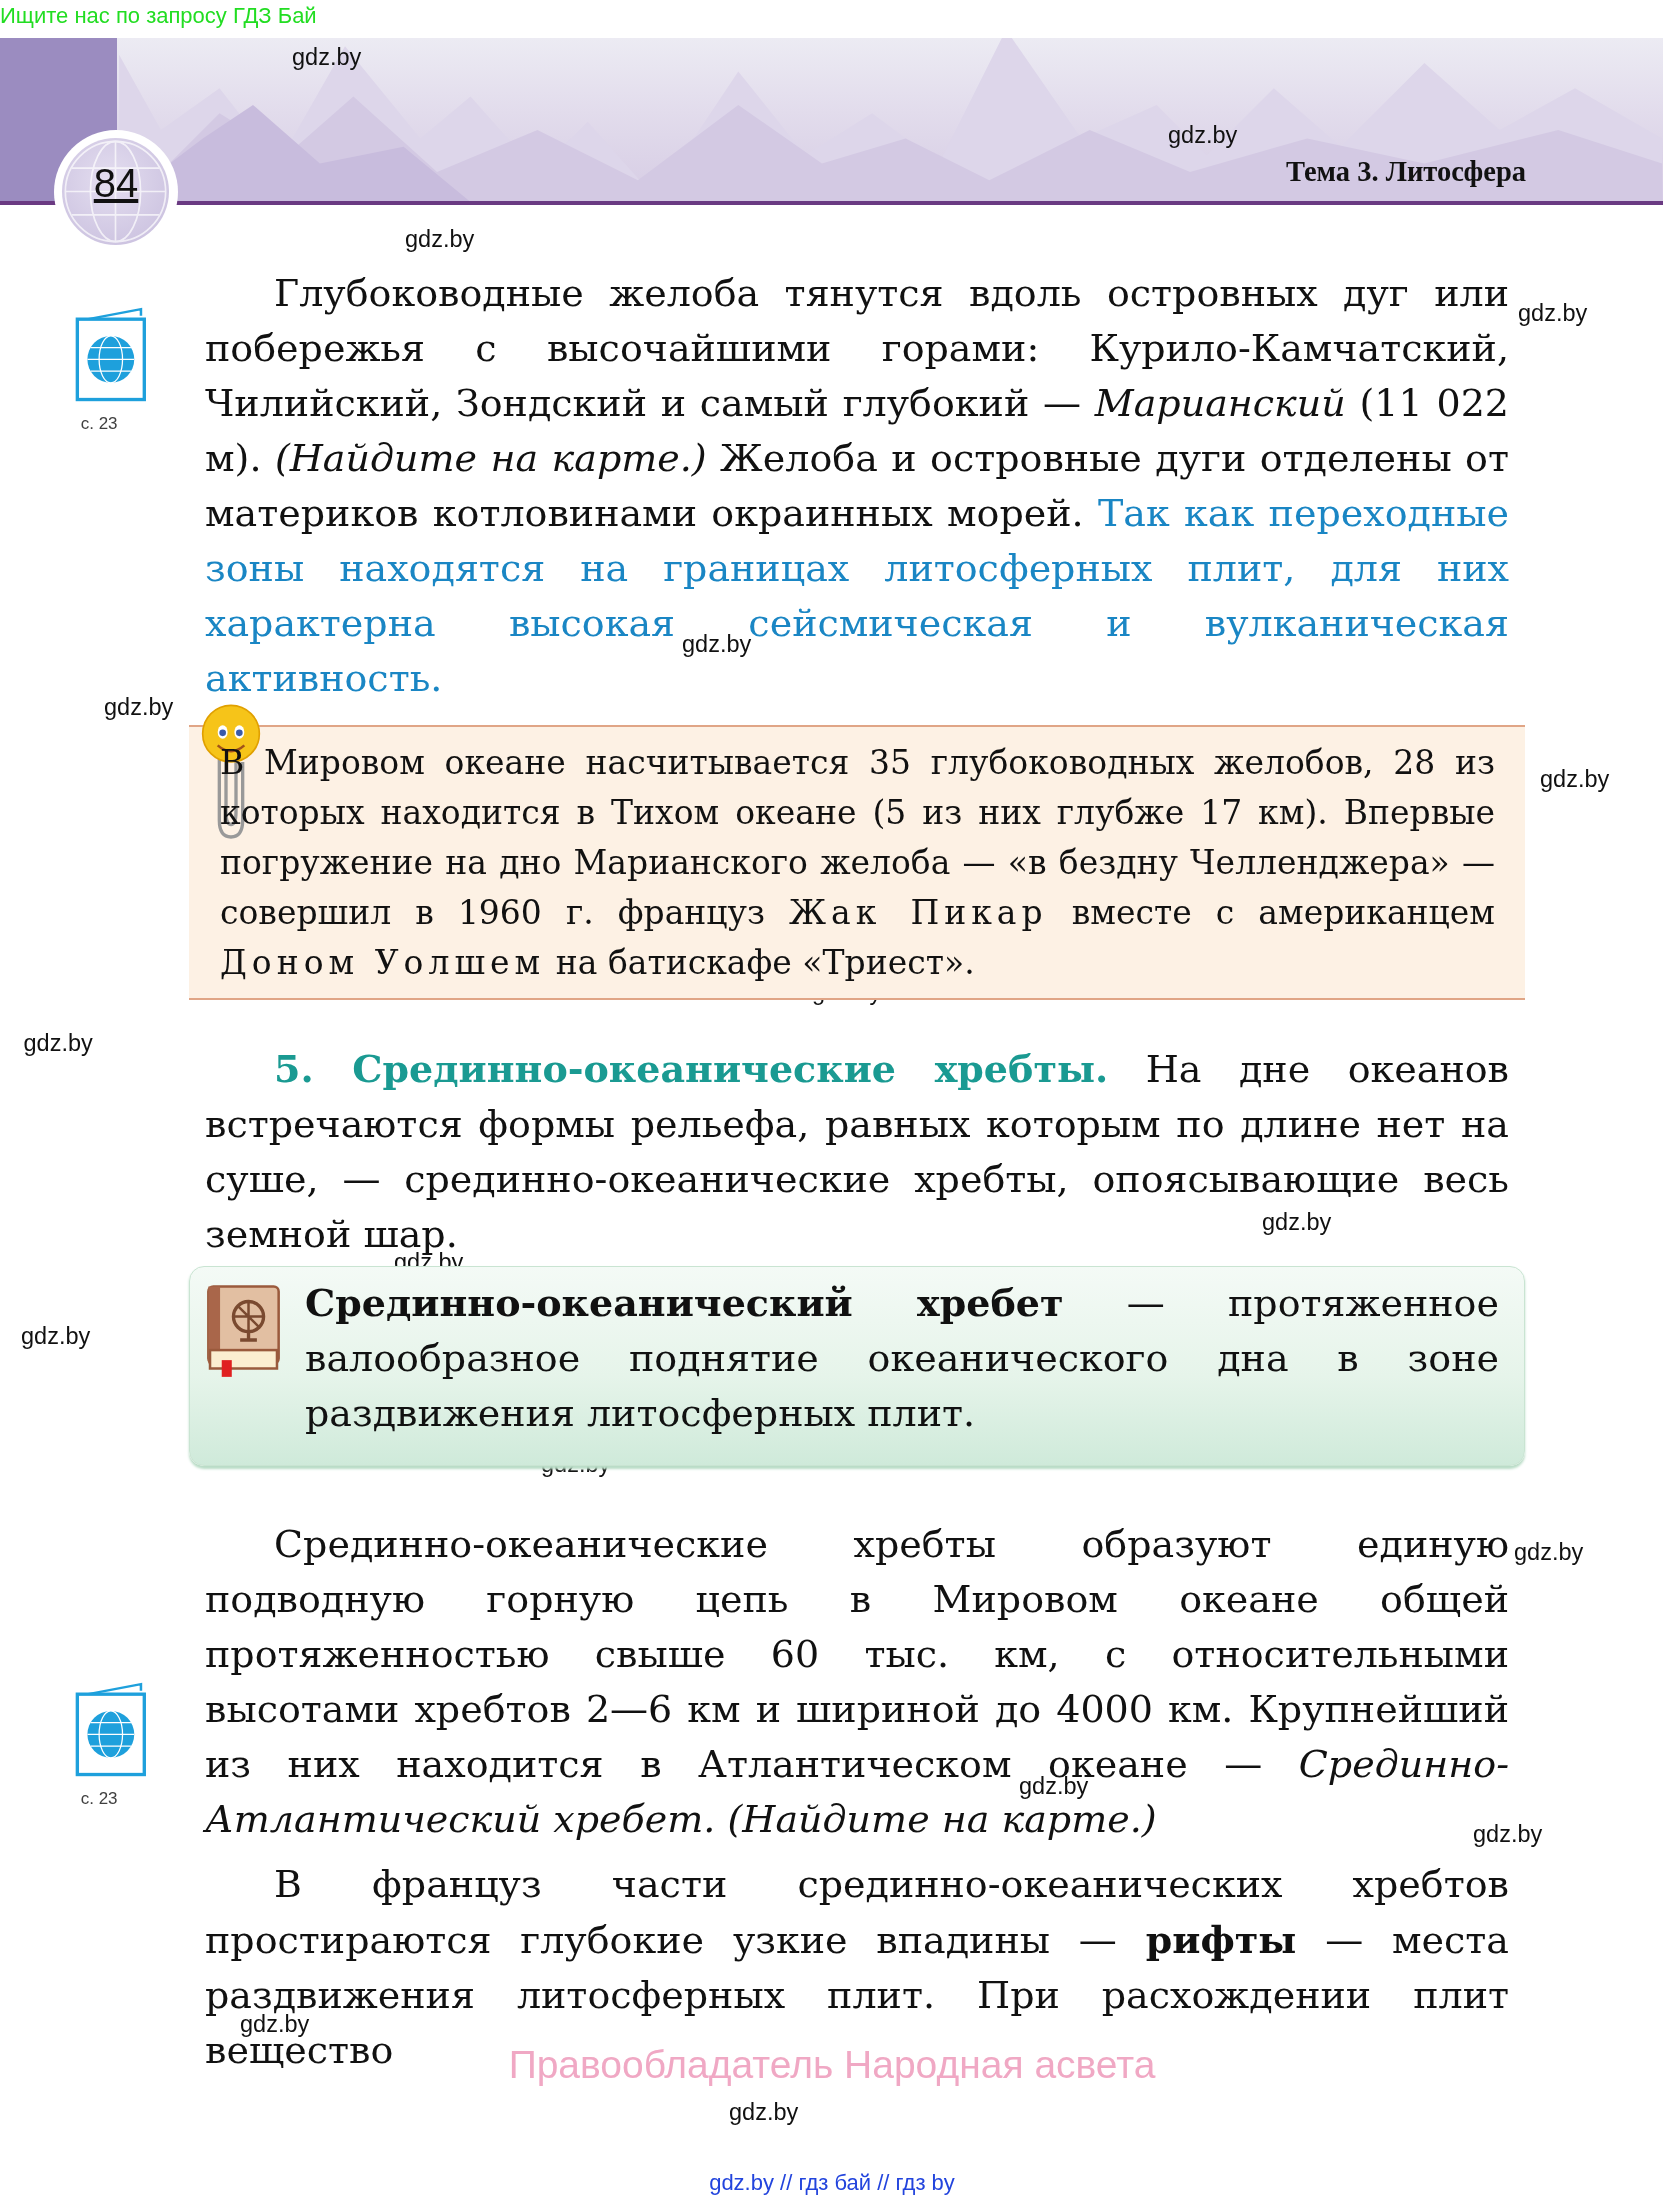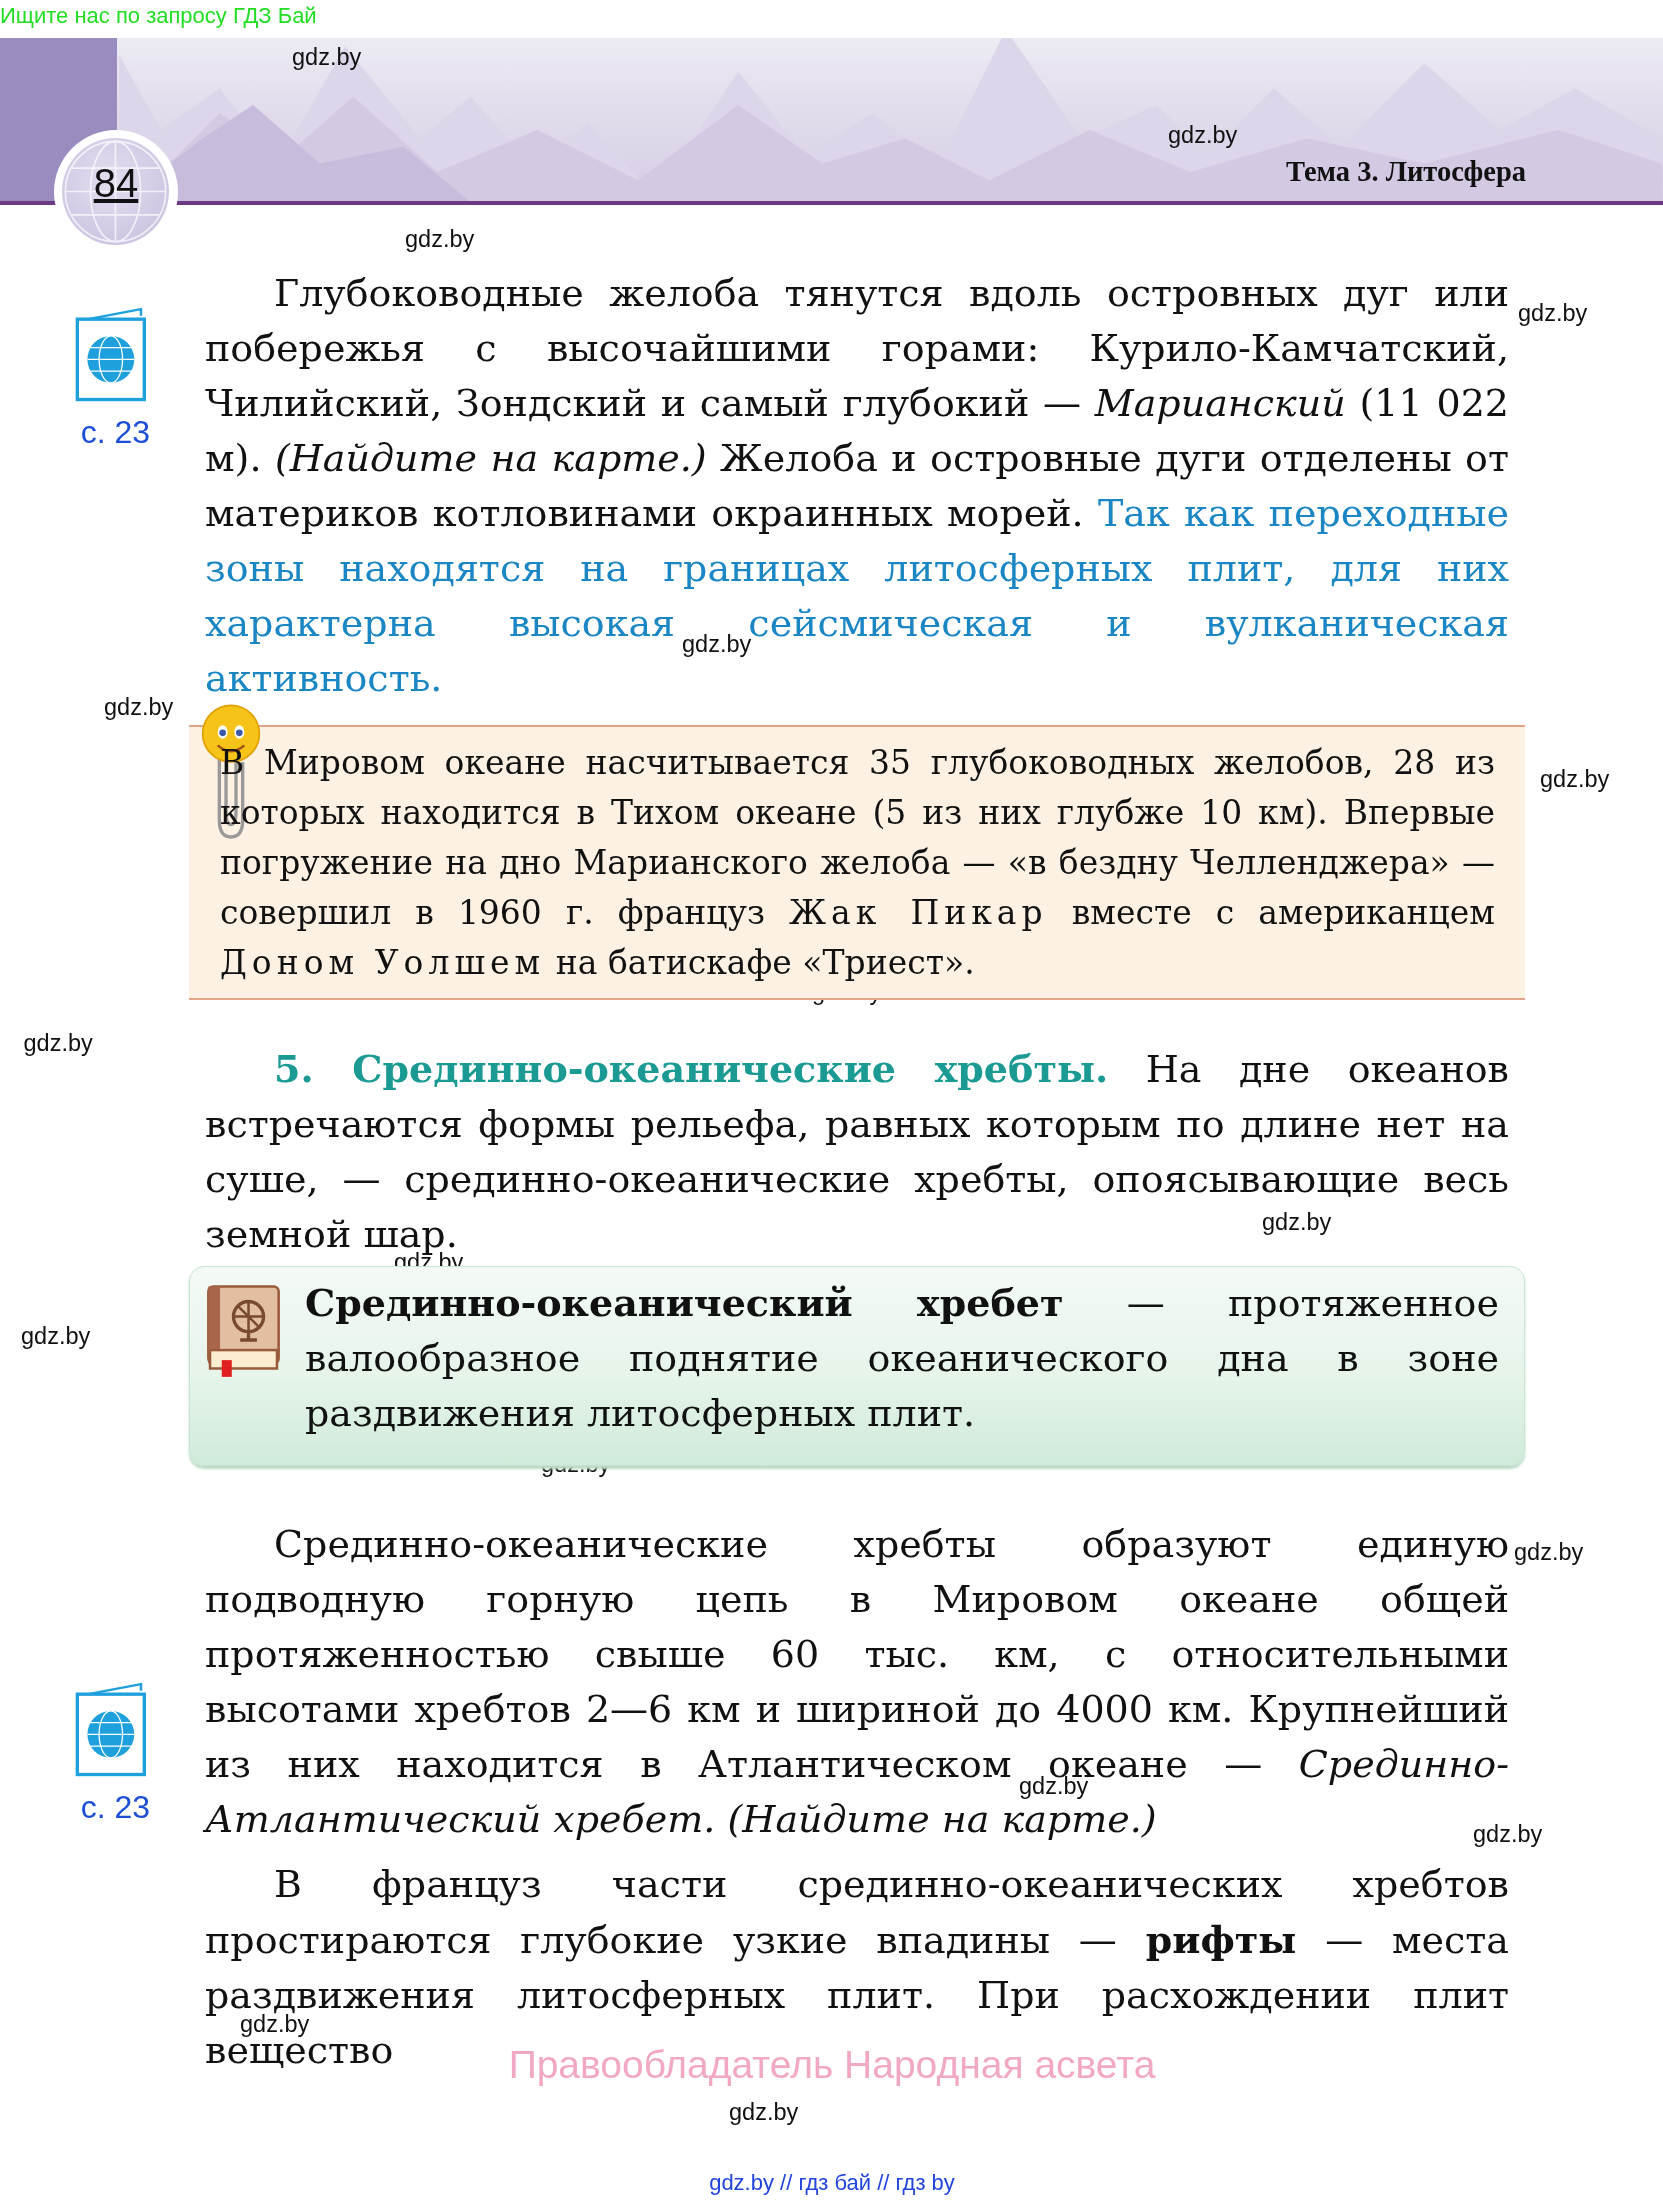--- a/index.html
+++ b/index.html
@@ -24,21 +24,21 @@
   .wm { font-family:"Liberation Sans",sans-serif; font-size:23.5px; color:#111; }
   .wm-small { font-family:"Liberation Sans",sans-serif; font-size:17.6px; color:#111; }
   .body-text { left:189px; width:1336px; font-size:38px; line-height:55px; text-align:justify; }
   .body-text p { margin:16px; text-indent:69px; }
   .blue { color:#1a86c4; }
   .teal { color:#1a9a92; font-weight:bold; }
   .bold { font-weight:bold; }
   .ital { font-style:italic; }
   .spaced { letter-spacing:5px;margin-top:17px; }
   .atlas-icon { width:77px; height:99px; }
-  .atlas-label { font-family:"Liberation Sans",sans-serif; font-size:32px; color:#1d4ed8; }
+  .atlas-label { font-family:"Liberation Sans",sans-serif; font-size:17px; color:#404040; }
   .fact-box { left:189px; top:725px; width:1336px; height:275px; background:#fdf1e4;
               border-top:2.5px solid #e0a586; border-bottom:2.5px solid #e0a586; box-sizing:border-box; }
   .fact-text { left:220px; top:738px; width:1275px; font-size:33px; line-height:50px; text-align:justify; }
   .def-box { left:189px; top:1266px; width:1336px; height:200px; border-radius:15px;
              background:linear-gradient(180deg,#f4faf6 0%,#e6f4ea 55%,#cfeada 100%);
              border:1.7px solid #c9e4d2; box-sizing:border-box; box-shadow:0 2.5px 2.5px #b9dcc6; }
   .def-text { left:208px; top:1275px; width:1291px; font-size:38px; line-height:55px; text-align:justify; }
   .def-text .l1 { padding-left:97px; display:block; }
   .rights { left:0; top:2043px; width:1664px; text-align:center; font-family:"Liberation Sans",sans-serif;
             font-size:39px; color:#f0a8c4; }
@@ -122,21 +122,21 @@
     <path d="M22 60 L22 140 Q22 160 36 160 Q50 160 50 140 L50 70 M30 70 L30 130 Q30 145 36 145 Q42 145 42 130 L42 70" fill="none" stroke="#999" stroke-width="4"></path>
     <circle cx="36" cy="36" r="34" fill="#f6c419" stroke="#e0a000" stroke-width="2"></circle>
     <ellipse cx="26" cy="34" rx="6" ry="8" fill="#ffffff"></ellipse>
     <ellipse cx="46" cy="34" rx="6" ry="8" fill="#ffffff"></ellipse>
     <circle cx="26" cy="35" r="4" fill="#3a5aa8"></circle>
     <circle cx="46" cy="35" r="4" fill="#3a5aa8"></circle>
     <path d="M20 50 Q36 64 52 50" fill="none" stroke="#a0521a" stroke-width="3"></path>
   </svg>
 </div>
 <div class="abs fact-text">
-  <span>В Мировом океане насчитывается 35 глубоководных желобов, 28 из которых находится в Тихом океане (5 из них глубже 10 км). Впервые погружение на дно Марианского желоба — «в бездну Челленджера» — совершил в 1960 г. француз </span><span class="spaced">Жак Пикар</span><span> вместе с американцем </span><span class="spaced">Доном Уолшем</span><span> на батискафе «Триест».</span>
+  <span>В Мировом океане насчитывается 35 глубоководных желобов, 28 из которых находится в Тихом океане (5 из них глубже 17 км). Впервые погружение на дно Марианского желоба — «в бездну Челленджера» — совершил в 1960 г. француз </span><span class="spaced">Жак Пикар</span><span> вместе с американцем </span><span class="spaced">Доном Уолшем</span><span> на батискафе «Триест».</span>
 </div>
 
 <div class="abs body-text" style="top:1025px">
   <p><span class="teal">5. Срединно-океанические хребты.</span><span> На дне океанов встречаются формы рельефа, равных которым по длине нет на суше, — срединно-океанические хребты, опоясывающие весь земной шар.</span></p>
 </div>
 
 <div class="abs def-box"></div>
 <div class="abs" style="left:205px;top:1283px">
   <svg width="77" height="94" viewBox="0 0 92 112">
     <rect x="4" y="4" width="84" height="92" rx="6" fill="#e2bfa2" stroke="#9a5a3c" stroke-width="3"></rect>

